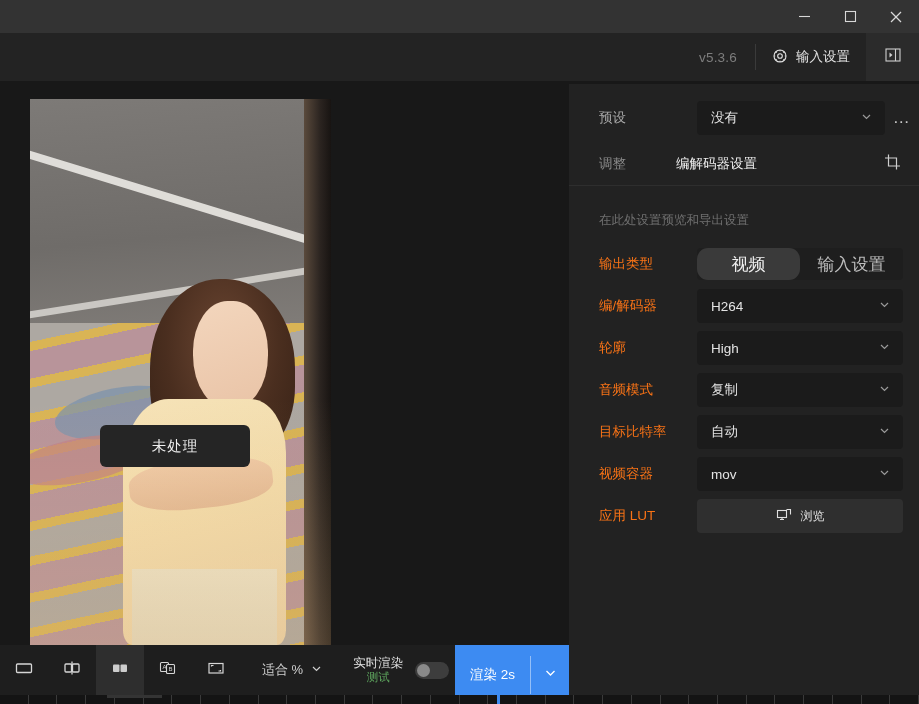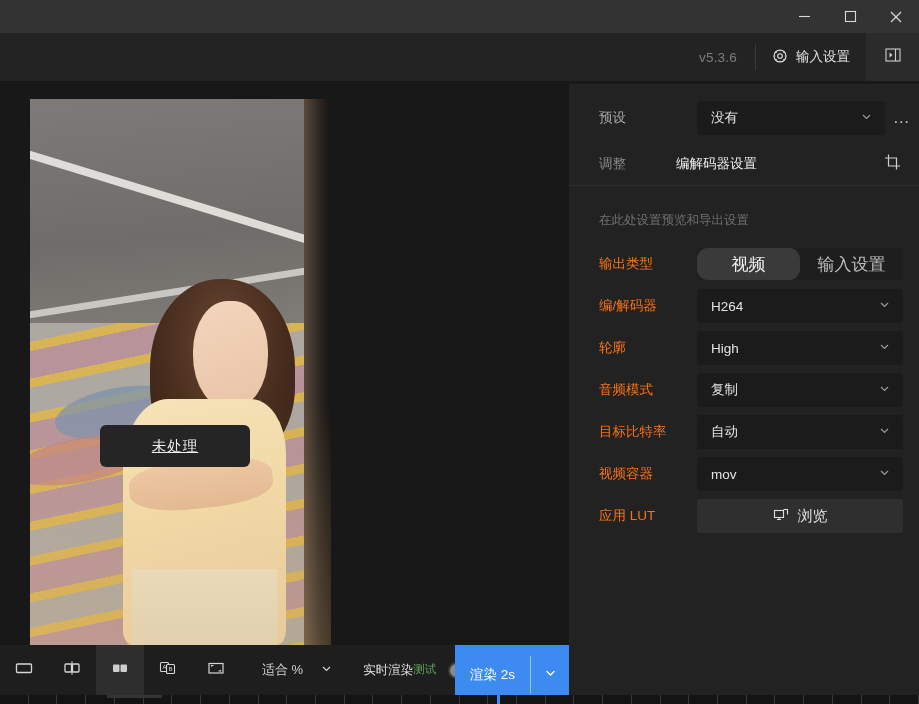--- a/index.html
+++ b/index.html
@@ -118,21 +118,21 @@
   }
   .photo .warm {
     position:absolute; inset:0;
     background:linear-gradient(180deg, rgba(255,210,150,0) 55%, rgba(255,205,140,.20) 100%);
   }
 
   .badge {
     position:absolute; left:100px; top:344px; width:150px; height:42px;
     background:#252525; border-radius:6px;
     display:flex; align-items:center; justify-content:center;
-    color:#efefef; font-size:14.5px; letter-spacing:1px;text-decoration:underline;
+    color:#efefef; font-size:14.5px; letter-spacing:1px;
   }
   .resolution {
     position:absolute; right:18px; bottom:9px;
     color:#e6e6e6; font-size:14.5px; font-weight:bold; letter-spacing:.2px;
   }
 
   
   .rpanel {
     position:absolute; top:84px; left:569px; width:350px; height:623px;
     background:#222222;
@@ -174,39 +174,39 @@
     display:flex; height:32px; border-radius:4px; overflow:hidden; background:#1e1e1e;
   }
   .seg > div {
     flex:1 1 50%; display:flex; align-items:center; justify-content:center;
     font-size:17px; color:#bdbdbd; cursor:default;border-radius:11px;
   }
   .seg > div.sel { background:#3a3a3a; color:#f0f0f0; }
   .browse {
     height:34px; background:#2f2f2f; border-radius:4px;
     display:flex; align-items:center; justify-content:center; gap:9px;
-    color:#e0e0e0; font-size:15px; cursor:default;
+    color:#e0e0e0; font-size:12px; cursor:default;
   }
 
   
   .bottombar {
     position:absolute; top:645px; left:0; width:569px; height:50px;
     background:#1e1e1e; display:flex; align-items:center;
   }
   .tbtn {
     width:48px; height:50px; display:flex; align-items:center; justify-content:center;
     color:#d6d6d6; cursor:default;
   }
   .tbtn.active { background:#2e2e2e; }
   .fit {
-    display:flex; align-items:center; gap:17px; margin-left:22px;
+    display:flex; align-items:center; gap:7px; margin-left:22px;
     color:#cfcfcf; font-size:13px; cursor:default;
   }
   .rt {
-    display:flex; flex-direction:row; align-items:center; margin-left:30px; line-height:1.15;
+    display:flex; flex-direction:column; align-items:center; margin-left:30px; line-height:1.15;
   }
   .rt .t1 { color:#e4e4e4; font-size:12.5px; }
   .rt .t2 { color:#5fa85f; font-size:11.5px; }
   .toggle {
     width:34px; height:17px; border-radius:9px; background:#3d3d3d;
     margin-left:12px; position:relative; cursor:default;
   }
   .toggle .knob {
     position:absolute; left:2px; top:2px; width:13px; height:13px;
     border-radius:50%; background:#8a8a8a;

